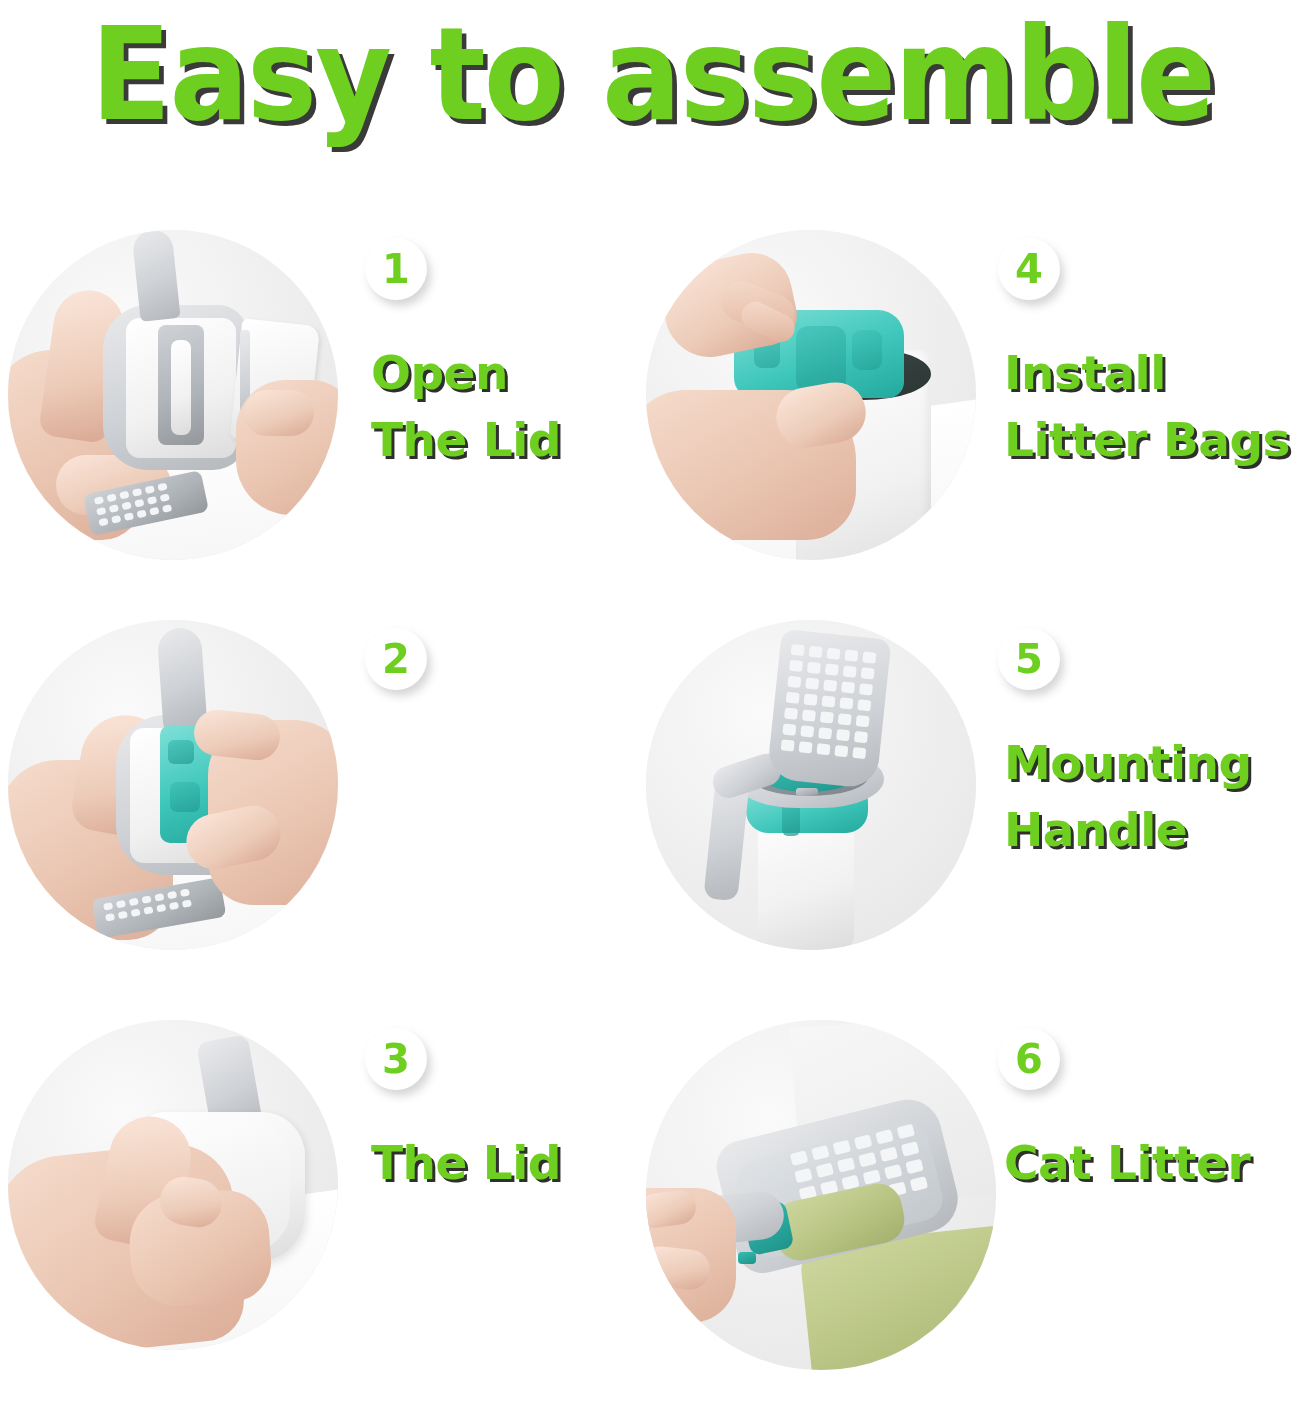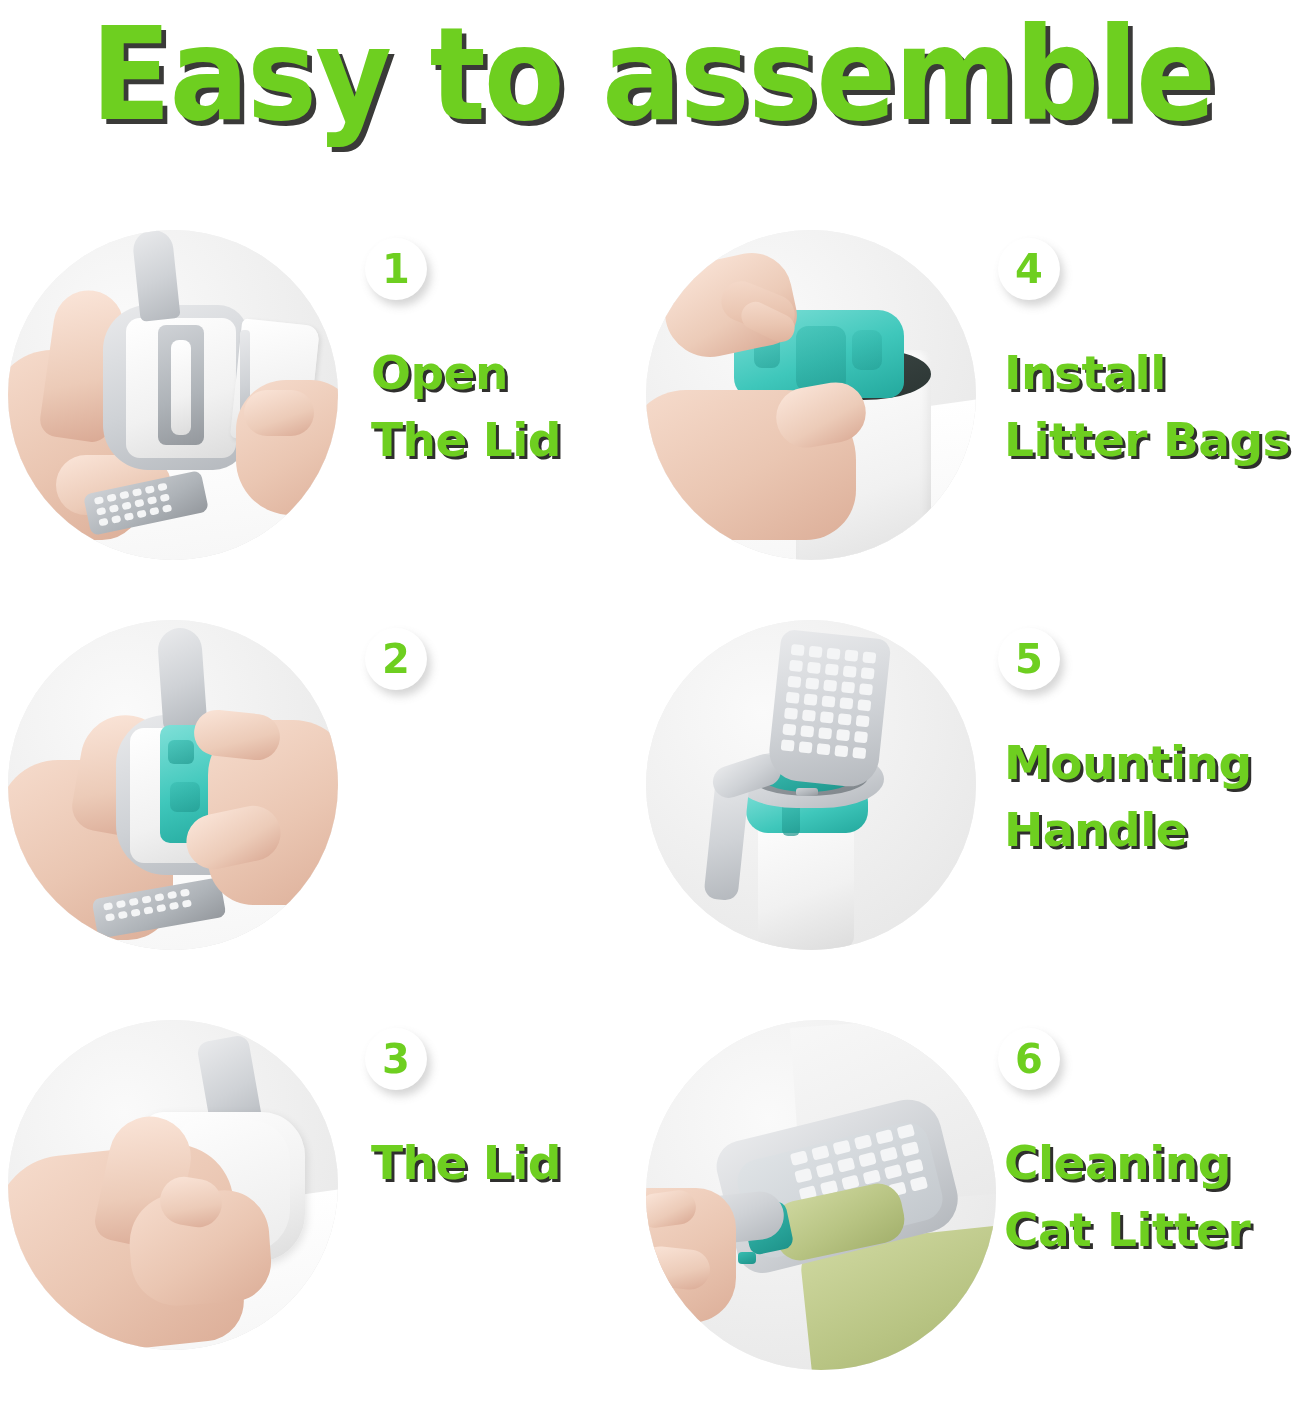--- a/index.html
+++ b/index.html
@@ -393,19 +393,18 @@
         <div class="shape skin" style="left:-50px;top:168px;width:140px;height:135px;border-radius:50px 40px 45px 55px;"></div>
         <div class="shape skin2" style="left:-8px;top:172px;width:58px;height:34px;border-radius:18px;transform:rotate(-8deg);"></div>
         <div class="shape skin2" style="left:-6px;top:228px;width:70px;height:40px;border-radius:20px;transform:rotate(6deg);"></div>
       </div>
     </div>
     <div class="text-col">
       <div class="badge">
         <span>6</span>
       </div>
       <div class="caption">
-        <span>Cleaning</span>
         <span class="l2">Cat Litter</span>
       </div>
     </div>
   </div>
 
 </div>
 
 </body></html>

